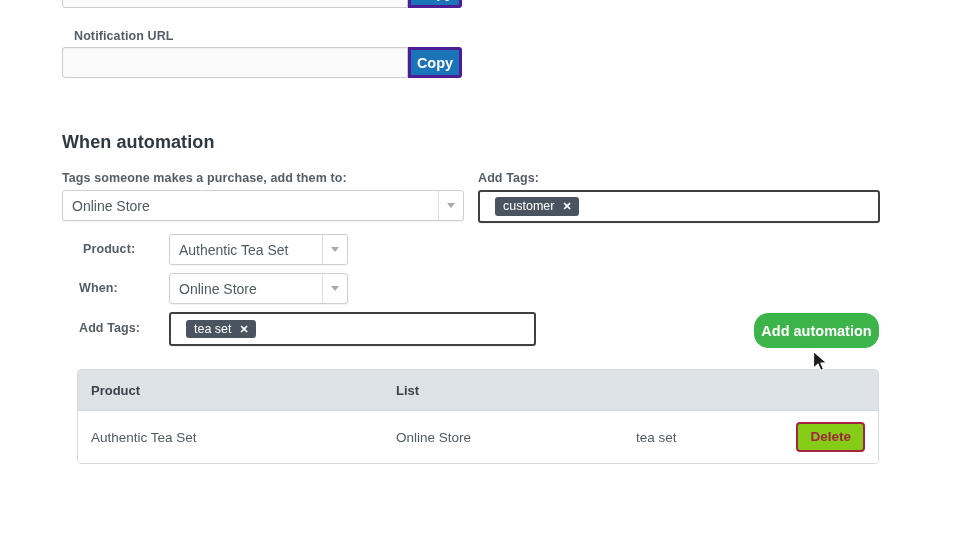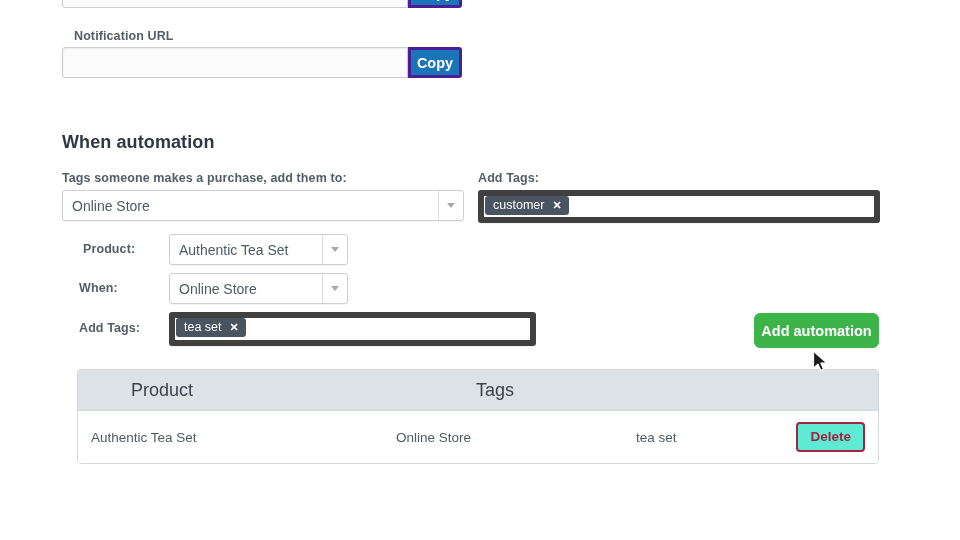--- a/index.html
+++ b/index.html
@@ -87,25 +87,25 @@
     width: 0; height: 0;
     border-left: 4px solid transparent;
     border-right: 4px solid transparent;
     border-top: 5px solid #a9a9a9;
   }
 
   
   .tag-input {
     box-sizing: border-box;
     background: #ffffff;
-    border: 6px solid #404040;
+    border: 2px solid #404040;
     border-radius: 3px;
     display: flex;
-    align-items: flex-start;
-    padding-left: 1px;
+    align-items: center;
+    padding-left: 15px;
     box-shadow: 0 1px 1px rgba(0,0,0,.05);
   }
   .tag-chip {
     background: #4a5460;
     color: #ffffff;
     border-radius: 3px;
     font-size: 12.5px;
     display: inline-flex;
     align-items: center;
     padding: 3px 7px 3px 8px;
@@ -119,21 +119,21 @@
     cursor: pointer;
     color: #ffffff;
   }
 
   
   .btn-green {
     box-sizing: border-box;
     background: #3cb44a;
     color: #ffffff;
     border: 1px solid #3cb44a;
-    border-radius: 6px;
+    border-radius: 14px;
     font-size: 14.5px;
     font-weight: bold;
     display: flex;
     align-items: center;
     justify-content: center;
     cursor: pointer;
   }
 
   
   .data-table {
@@ -144,43 +144,42 @@
     background: #ffffff;
   }
   .table-head {
     background: #dde2e6;
     display: flex;
     align-items: center;
     height: 40px;
     border-bottom: 1px solid #d4d9dd;
   }
   .table-head .th {
-    font-size: 18px;
-    font-weight: normal;
+    font-size: 13px;
+    font-weight: bold;
     color: #3b444c;
-    margin-left: 40px;
   }
   .table-row {
     display: flex;
     align-items: center;
     height: 52px;
     background: #ffffff;
   }
   .table-row .td {
     font-size: 13.5px;
     color: #4f5a62;
   }
   .col-product { width: 318px; padding-left: 13px; box-sizing: border-box; }
   .col-list    { width: 240px; box-sizing: border-box; }
   .col-tags    { width: 160px; box-sizing: border-box; }
   .col-action  { flex: 1 1 auto; display: flex; justify-content: flex-end; padding-right: 13px; box-sizing: border-box; }
 
   .btn-delete {
     box-sizing: border-box;
-    background: #5eead4;
+    background: #84cc16;
     color: #a3253f;
     border: 2px solid #a3253f;
     border-radius: 4px;
     font-size: 13.5px;
     font-weight: bold;
     padding: 6px 12px;
     cursor: pointer;
     line-height: 1;
   }
 
@@ -248,21 +247,21 @@
     <span class="tag-x">✕</span>
   </span>
 </div>
 
 <div class="btn-green" style="position:absolute; left:754px; top:313px; width:125px; height:35px;">Add automation</div>
 
 <div class="data-table" style="position:absolute; left:77px; top:369px; width:802px;">
 
   <div class="table-head">
     <div class="th col-product">Product</div>
-    <div class="th col-tags">Tags</div>
+    <div class="th col-tags">List</div>
     <div class="th col-action"></div>
   </div>
 
   <div class="table-row">
     <div class="td col-product">Authentic Tea Set</div>
     <div class="td col-list">Online Store</div>
     <div class="td col-tags">tea set</div>
     <div class="col-action">
       <button class="btn-delete">Delete</button>
     </div>

